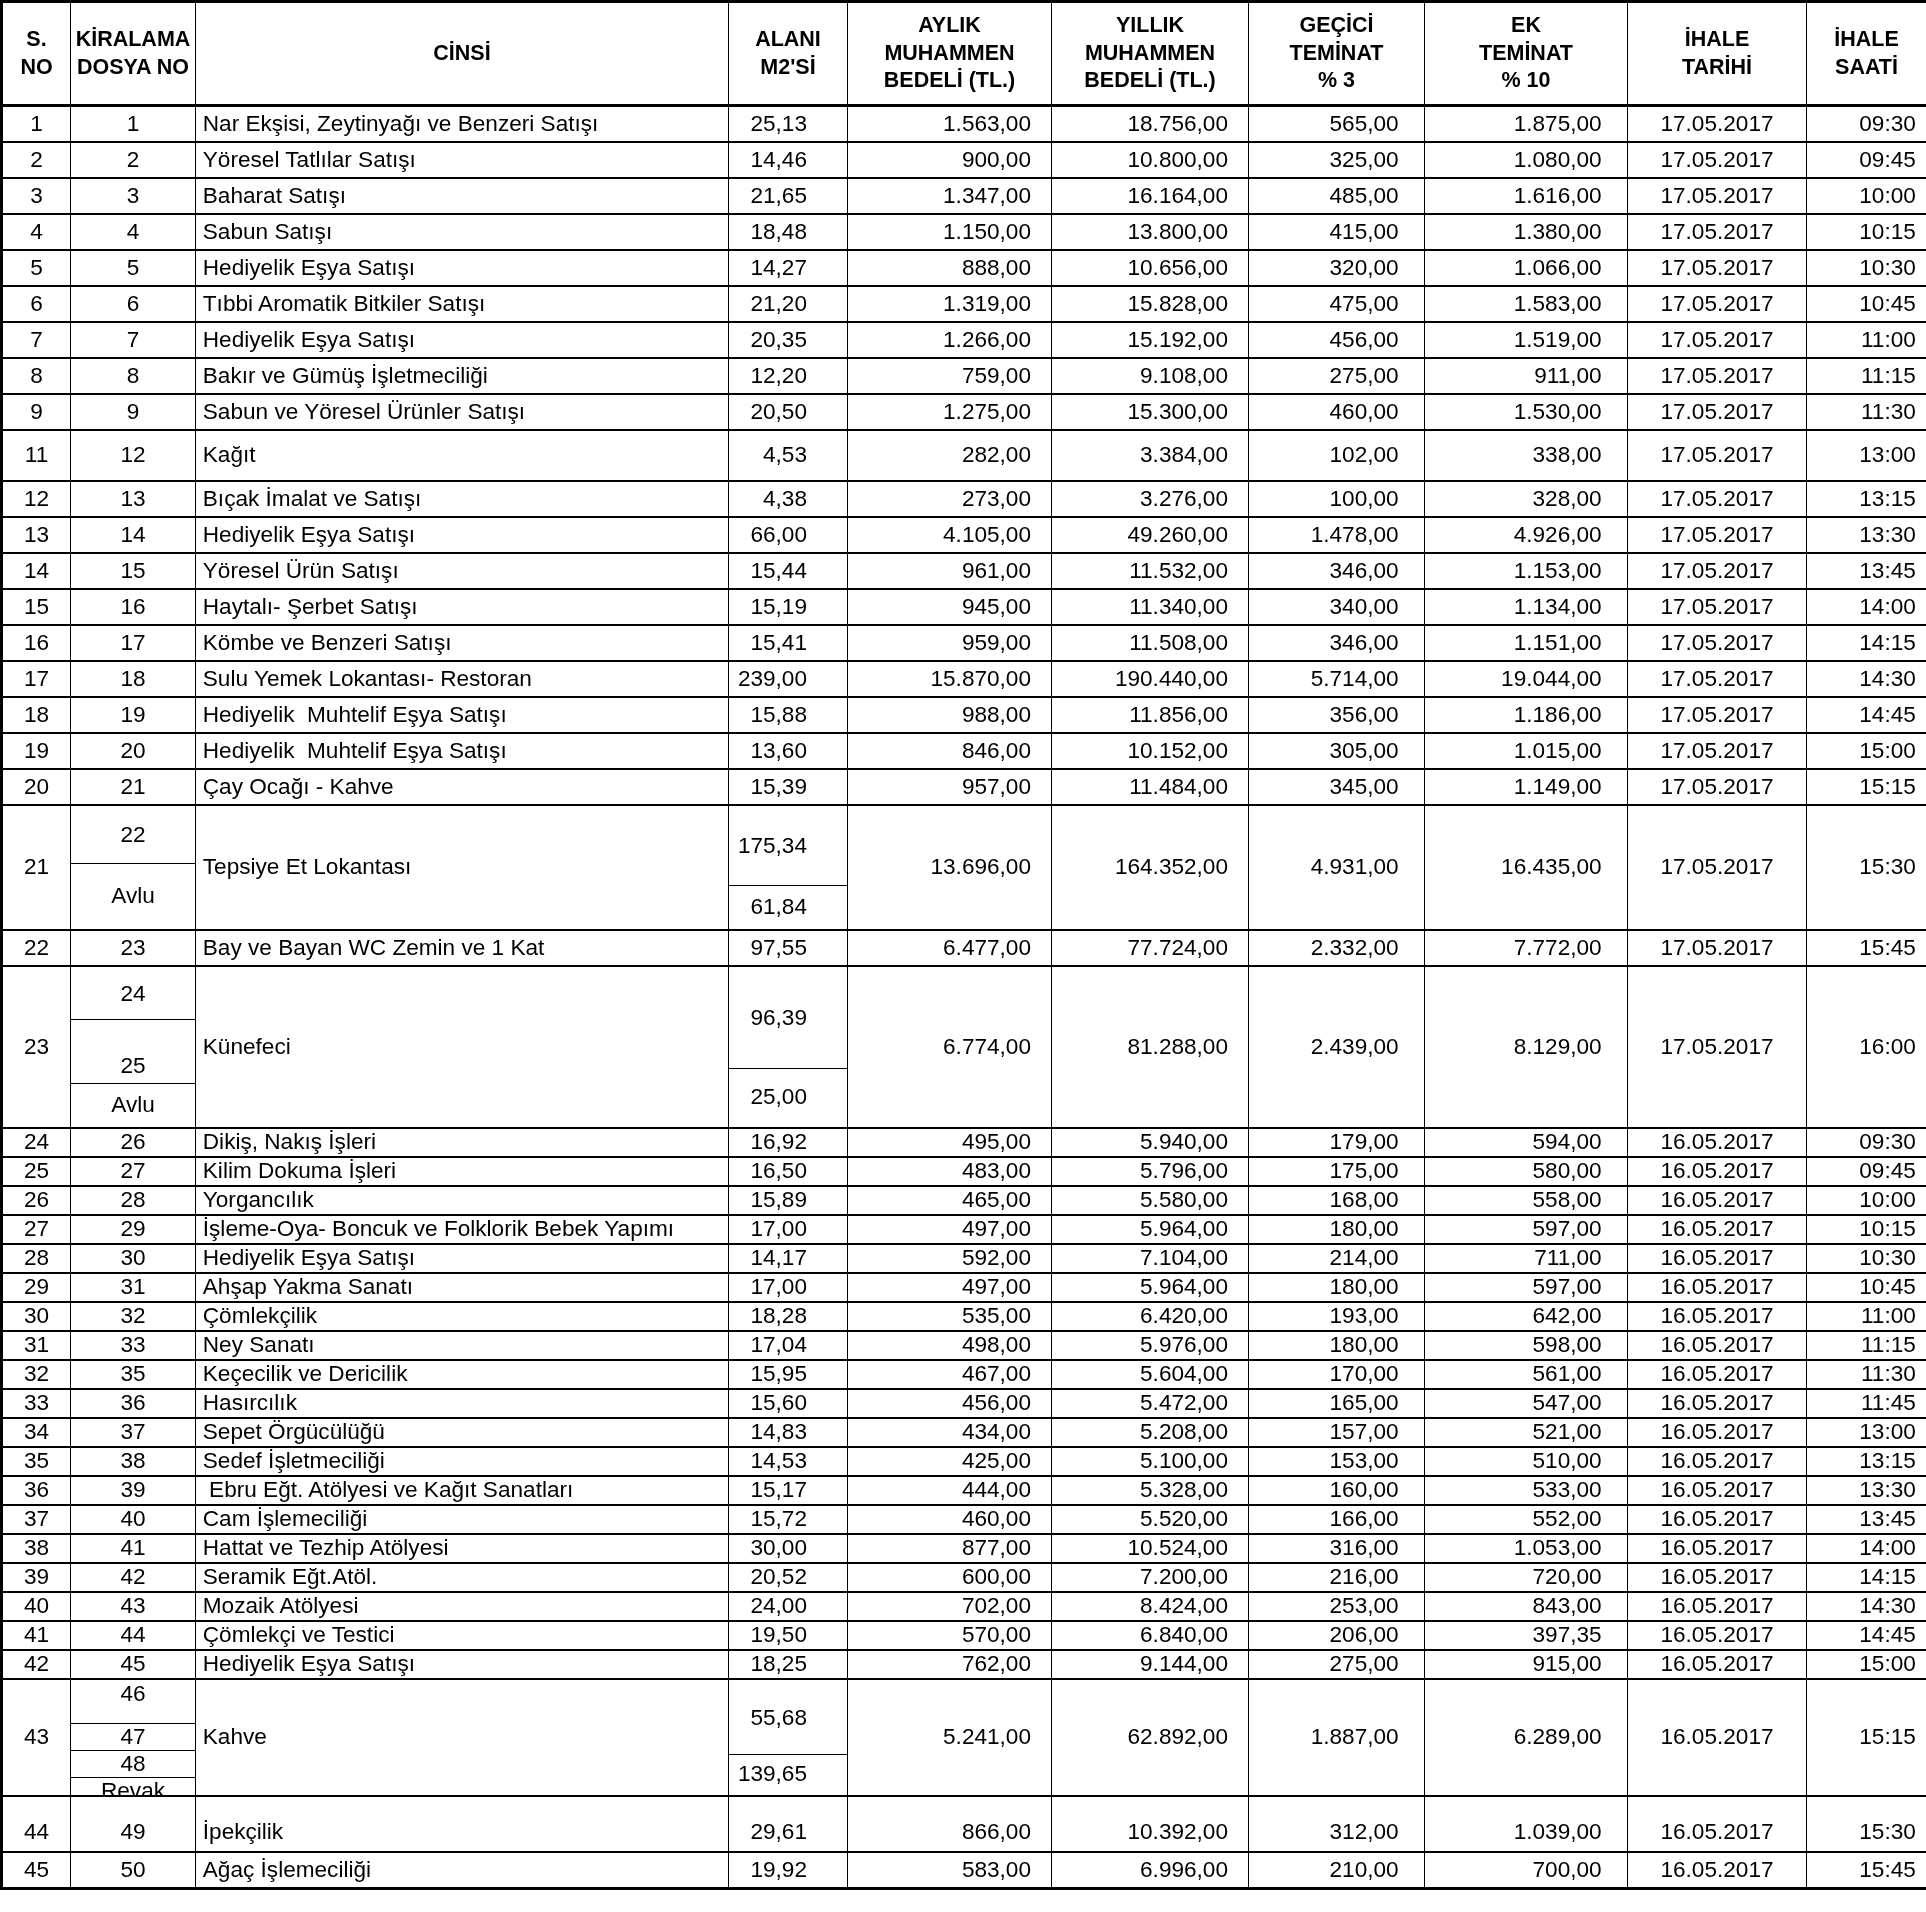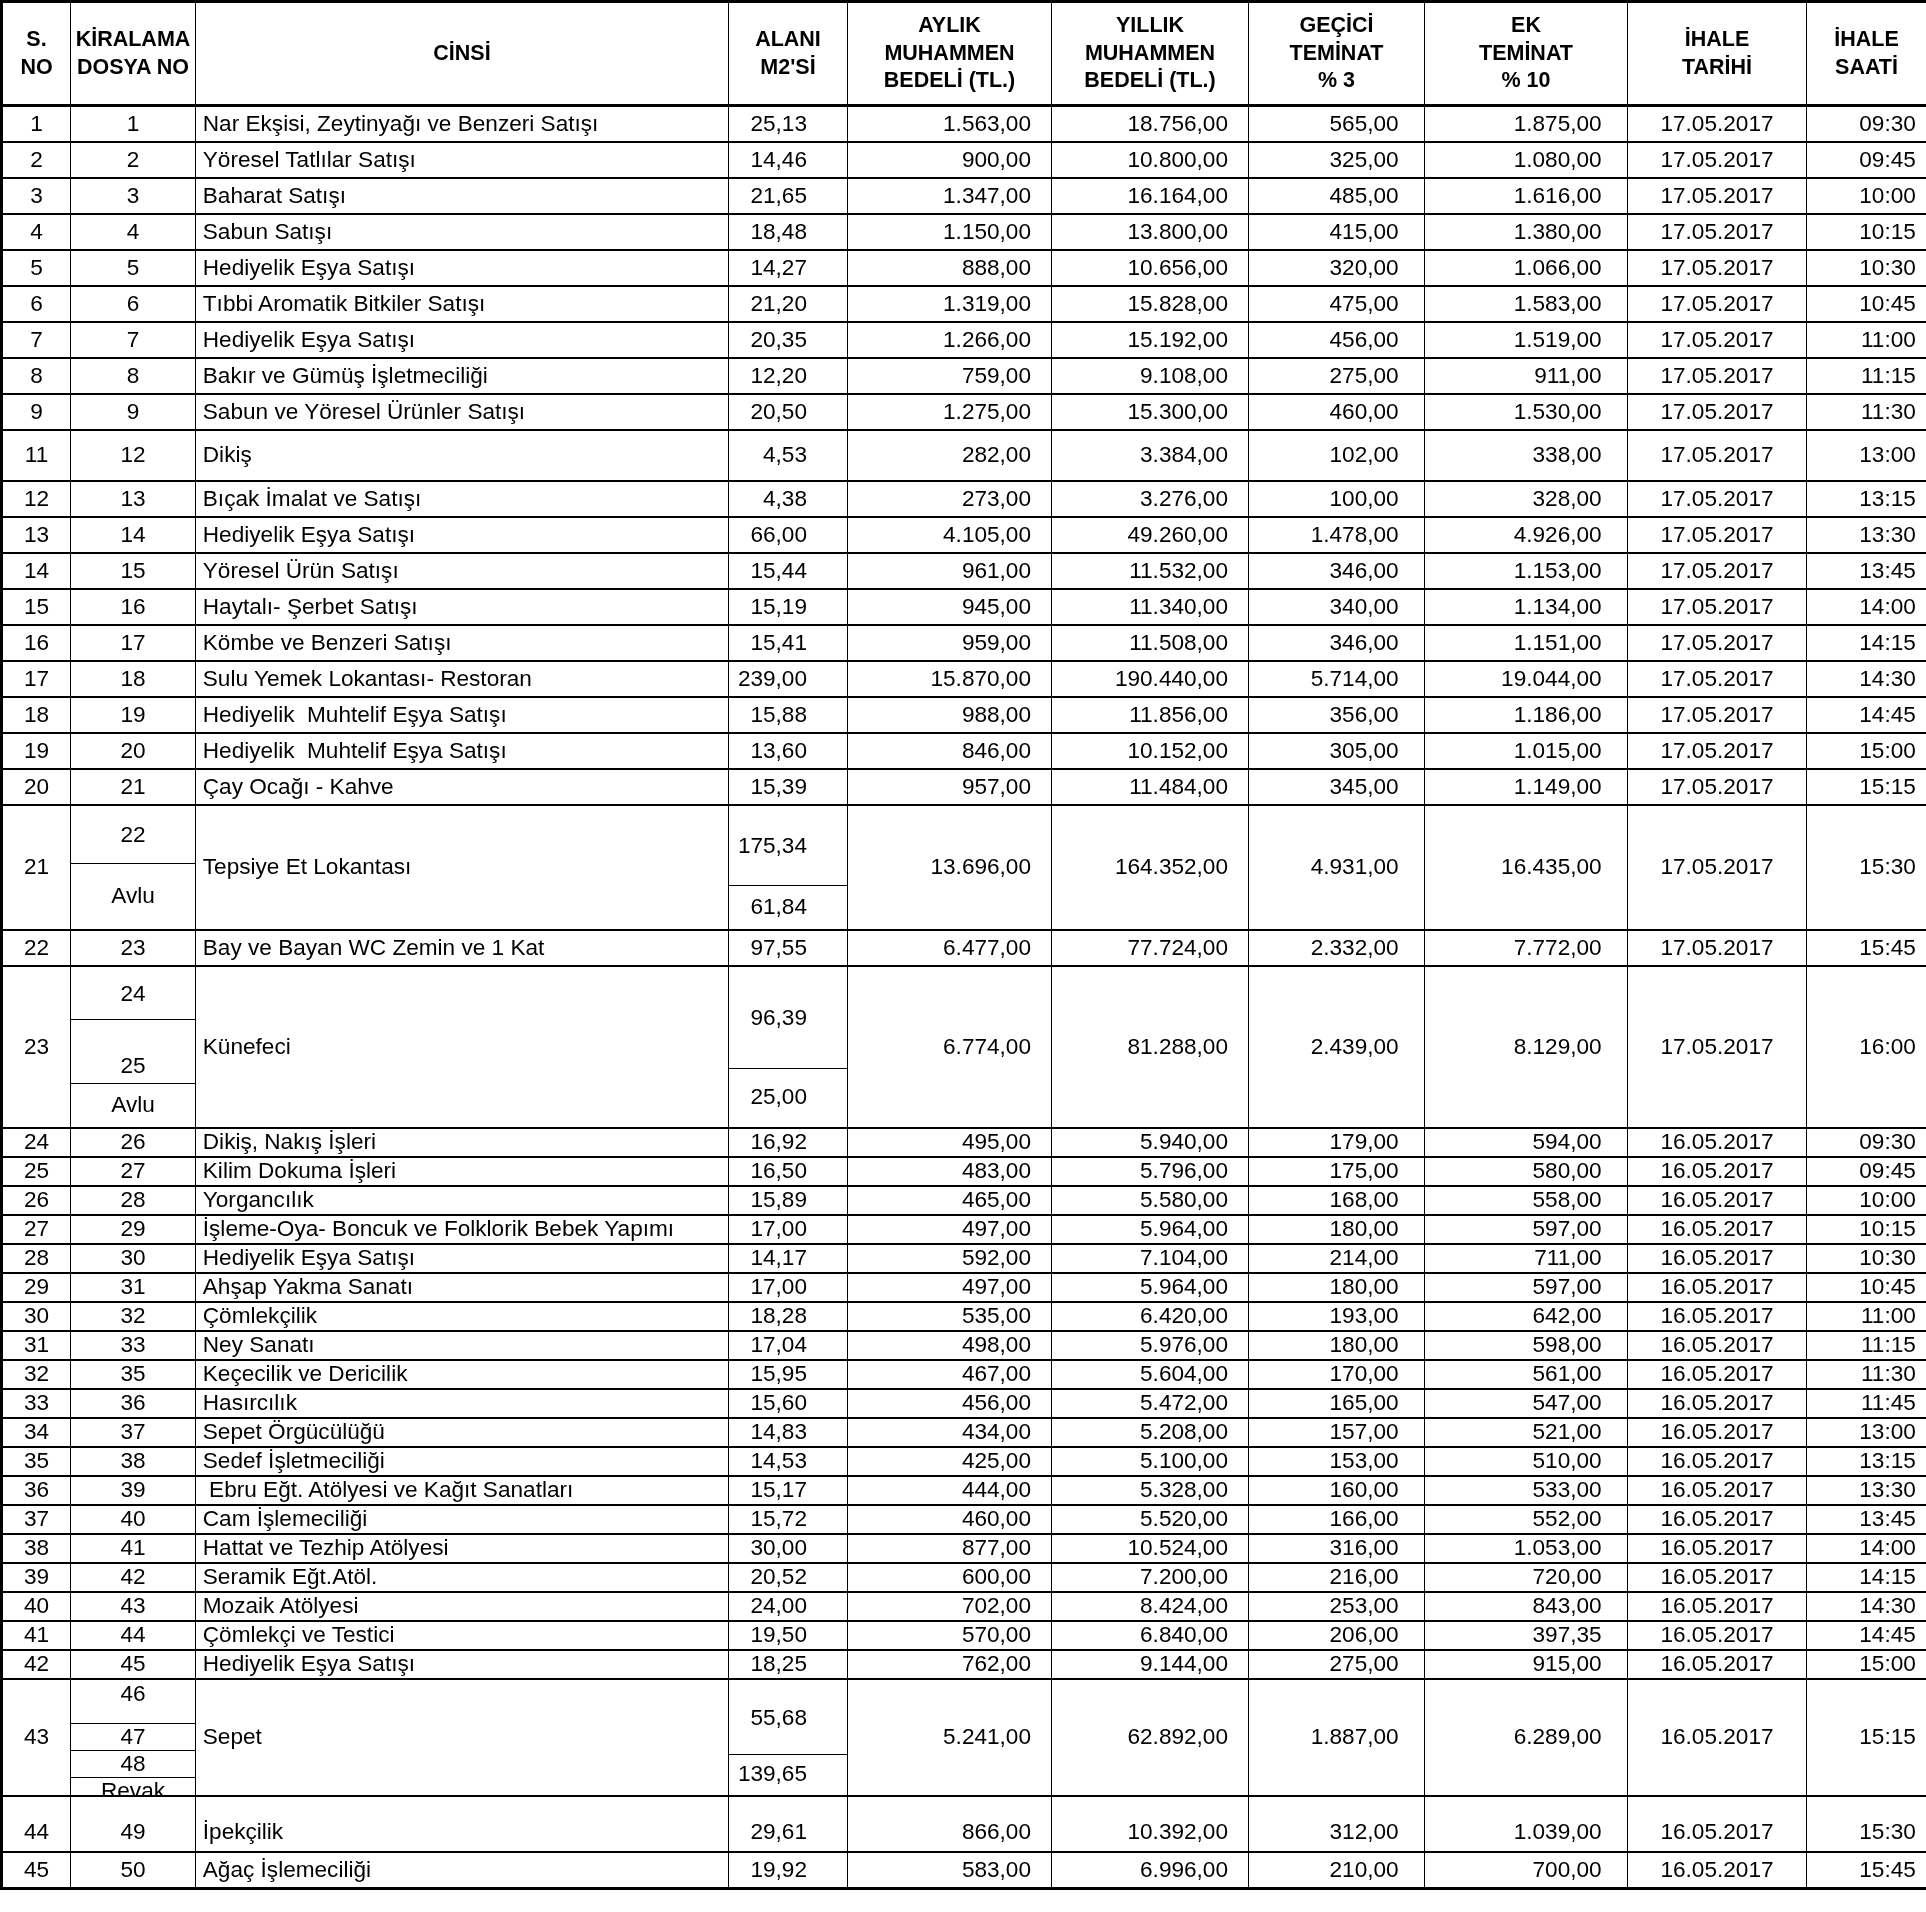--- a/index.html
+++ b/index.html
@@ -218,21 +218,21 @@
           <td class="c4">1.275,00</td>
           <td class="c5">15.300,00</td>
           <td class="c6">460,00</td>
           <td class="c7">1.530,00</td>
           <td class="c8">17.05.2017</td>
           <td class="c9">11:30</td>
         </tr>
         <tr style="height: 51px;">
           <td class="c0">11</td>
           <td class="c1">12</td>
-          <td class="c2">Dikiş</td>
+          <td class="c2">Kağıt</td>
           <td class="c3">4,53</td>
           <td class="c4">282,00</td>
           <td class="c5">3.384,00</td>
           <td class="c6">102,00</td>
           <td class="c7">338,00</td>
           <td class="c8">17.05.2017</td>
           <td class="c9">13:00</td>
         </tr>
         <tr style="height: 36px;">
           <td class="c0">12</td>
@@ -656,21 +656,21 @@
                 <span>47</span>
               </div>
               <div class="sub sb" style="flex: 22 1 0px;">
                 <span>48</span>
               </div>
               <div class="sub sb" style="flex: 33 1 0px;">
                 <span>Revak</span>
               </div>
             </div>
           </td>
-          <td class="c2">Sepet</td>
+          <td class="c2">Kahve</td>
           <td class="c3" style="padding: 0px;">
             <div class="subs" style="height: 112px;">
               <div class="sub" style="flex: 66 1 0px;">
                 <span>55,68</span>
               </div>
               <div class="sub sb" style="flex: 34 1 0px;">
                 <span>139,65</span>
               </div>
             </div>
           </td>

